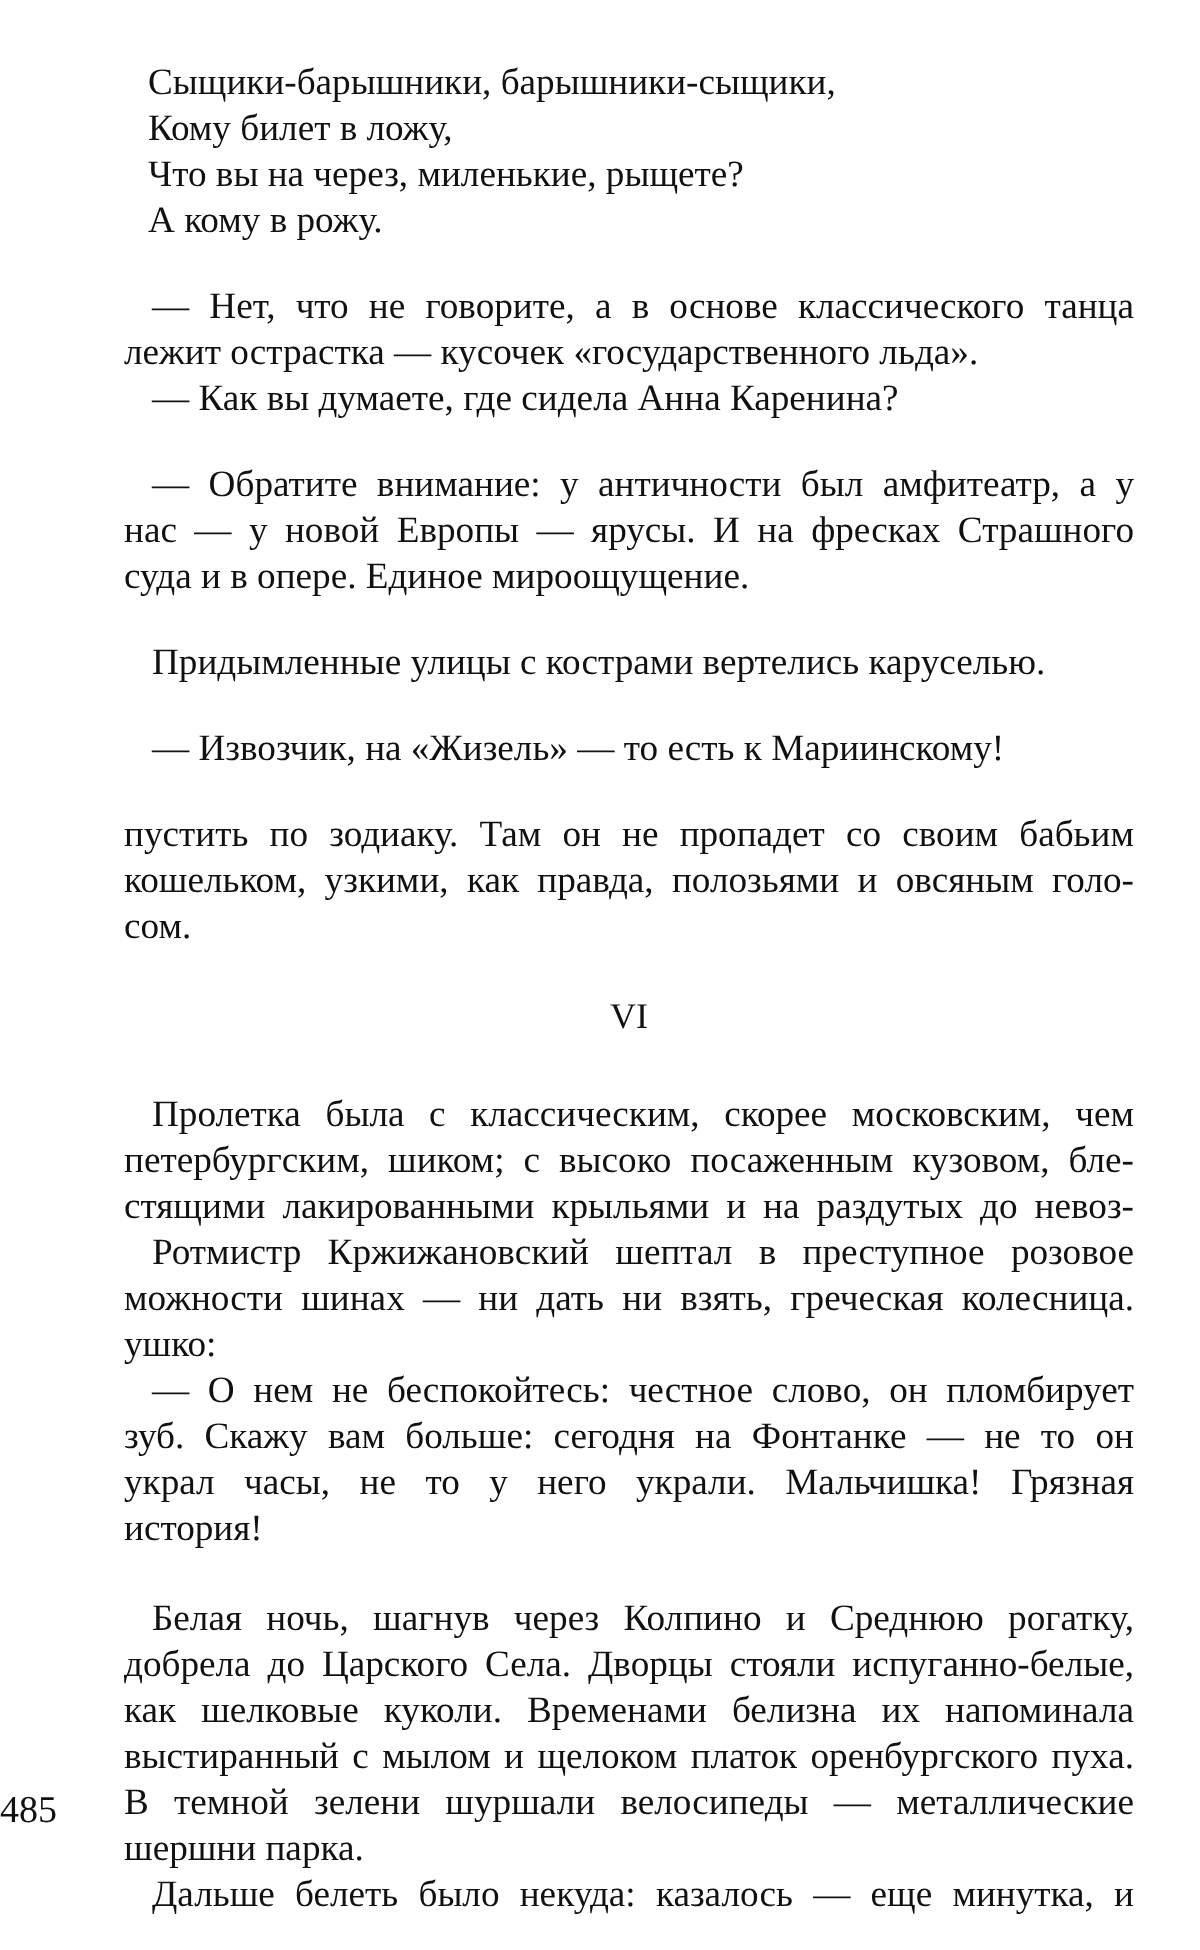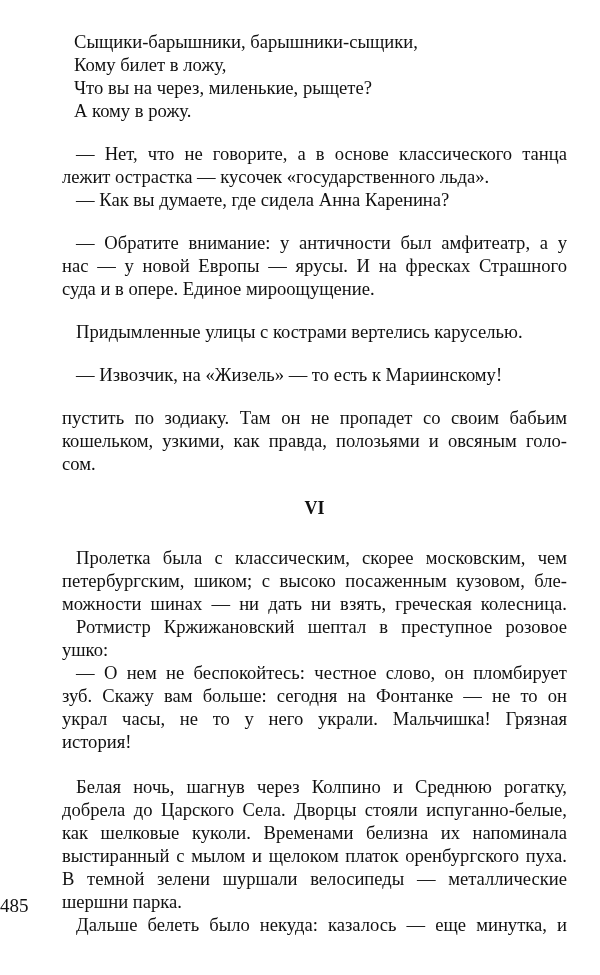--- a/index.html
+++ b/index.html
@@ -4,21 +4,21 @@
 <style>
   html, body { margin: 0; padding: 0; background: #ffffff; }
   body { width: 600px; height: 975px; position: relative; overflow: hidden;
          font-family: "Liberation Serif", "DejaVu Serif", serif; color: #111; }
   .page { position: absolute; left: 62px; top: 30px; width: 505px; }
   .line { font-size: 18.6px; line-height: 23px; height: 23px; white-space: nowrap; }
   .j { text-align: justify; text-align-last: justify; }
   .verse { padding-left: 12px; }
   .ind { padding-left: 14px; }
   .gap { height: 20px; }
-  .heading { text-align: center; font-weight: bold; font-size: 18px; height: 23px; line-height: 23px; }
+  .heading { text-align: center; font-weight: normal; font-size: 18px; height: 23px; line-height: 23px; }
   .pagenum { position: absolute; top: 895px; left: 0; width: 516px; text-align: left;
              font-size: 19px; font-family: "Liberation Serif", serif; }
 </style>
 </head>
 <body>
 
 <div class="page">
 
   <div>
     <div class="line verse">Сыщики-барышники, барышники-сыщики,</div>
@@ -58,22 +58,23 @@
     <div class="line">сом.</div>
   </div>
   <div class="gap" style="height:22px"></div>
 
   <div class="heading">VI</div>
   <div class="gap" style="height:26px"></div>
 
   <div>
     <div class="line j ind">Пролетка была с классическим, скорее московским, чем</div>
     <div class="line j">петербургским, шиком; с высоко посаженным кузовом, бле-</div>
+    <div class="line j">стящими лакированными крыльями и на раздутых до невоз-</div>
+    <div class="line j ind">Ротмистр Кржижановский шептал в преступное розовое</div>
     <div class="line j">можности шинах — ни дать ни взять, греческая колесница.</div>
-    <div class="line j ind">Ротмистр Кржижановский шептал в преступное розовое</div>
     <div class="line">ушко:</div>
     <div class="line j ind">— О нем не беспокойтесь: честное слово, он пломбирует</div>
     <div class="line j">зуб. Скажу вам больше: сегодня на Фонтанке — не то он</div>
     <div class="line j">украл часы, не то у него украли. Мальчишка! Грязная</div>
     <div class="line">история!</div>
   </div>
   <div class="gap" style="height:22px"></div>
 
   <div>
     <div class="line j ind">Белая ночь, шагнув через Колпино и Среднюю рогатку,</div>

